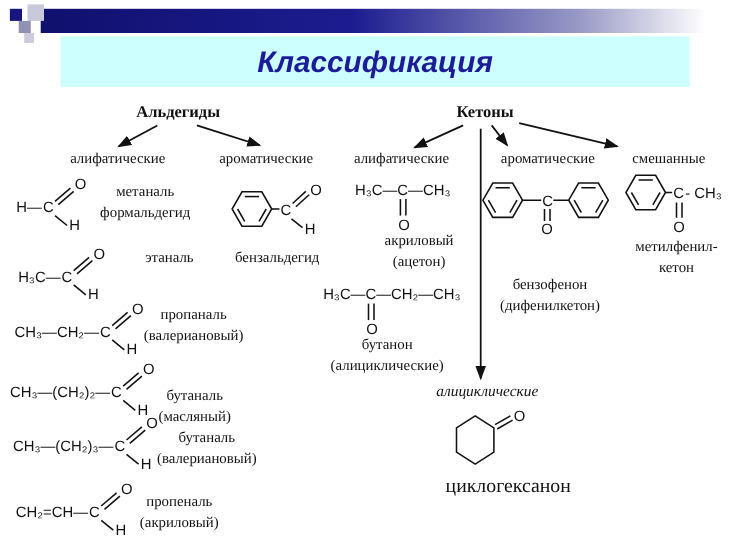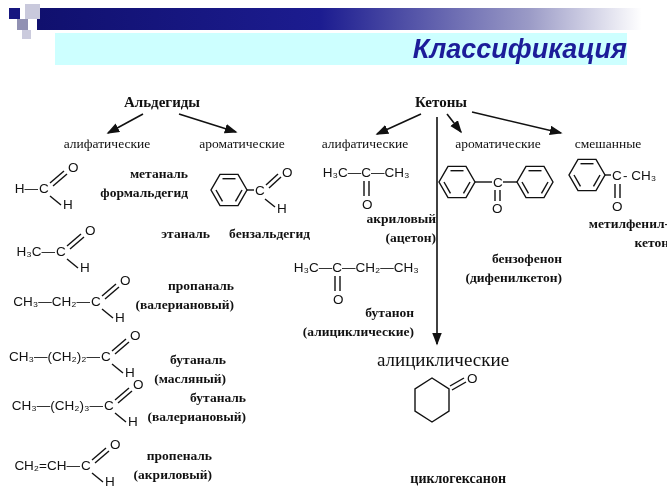--- a/index.html
+++ b/index.html
@@ -5,27 +5,27 @@
   html,body{margin:0;padding:0;background:#fff;}
   .slide{position:relative;width:667px;height:500px;background:#fff;overflow:hidden;
          font-family:"Liberation Serif",serif;color:#111;}
   .deco-bar{position:absolute;left:37px;top:8px;width:630px;height:22px;
     background:linear-gradient(to right,#10106e 0%,#1c1c90 45%,#9a9ac6 78%,#ffffff 96%);}
   .sq{position:absolute;}
   .sq1{left:9px;top:8px;width:11px;height:11px;background:#16167f;}
   .sq2{left:25px;top:4px;width:15px;height:15px;background:#c9c9dc;}
   .sq3{left:17px;top:19px;width:11px;height:11px;background:#9191b3;}
   .sq4{left:22px;top:30px;width:9px;height:9px;background:#cbcbdd;}
-  .title-box{position:absolute;left:55px;top:33px;width:572px;height:32px;background:#cdffff;
-    display:flex;align-items:center;justify-content:flex-end;}
+  .title-box{position:absolute;left:55px;top:33px;width:572px;height:46px;background:#cdffff;
+    display:flex;align-items:center;justify-content:center;}
   .title-box span{font-family:"Liberation Sans",sans-serif;font-weight:bold;font-style:italic;
     font-size:27px;color:#1c1c99;}
   .hdr{position:absolute;font-weight:bold;font-size:15px;text-align:center;}
   .lbl{position:absolute;font-size:13.5px;text-align:center;white-space:nowrap;}
-  .names{position:absolute;font-size:13.5px;line-height:19px;text-align:right;white-space:nowrap;font-weight:bold;}
+  .names{position:absolute;font-size:13.5px;line-height:19px;text-align:center;white-space:nowrap;}
   svg{position:absolute;overflow:visible;}
   .overlay{left:0;top:0;pointer-events:none;}
   .f{font-family:"Liberation Sans",sans-serif;font-size:13.5px;fill:#111;}
   .bond{stroke:#111;stroke-width:1.4;fill:none;}
   .arrow{stroke:#111;stroke-width:1.6;fill:none;}
   .ring{stroke:#111;stroke-width:1.4;fill:none;}
 </style>
 </head>
 <body>
 
@@ -42,21 +42,21 @@
   </div>
 
   <div class="hdr" style="left:100px;top:94px;width:124px;">Альдегиды</div>
   <div class="hdr" style="left:389px;top:94px;width:104px;">Кетоны</div>
 
   <div class="lbl" style="left:45px;top:136px;width:124px;">алифатические</div>
   <div class="lbl" style="left:183px;top:136px;width:118px;">ароматические</div>
   <div class="lbl" style="left:305px;top:136px;width:120px;">алифатические</div>
   <div class="lbl" style="left:440px;top:136px;width:116px;">ароматические</div>
   <div class="lbl" style="left:558px;top:136px;width:100px;">смешанные</div>
-  <div class="lbl" style="left:371px;top:349px;width:144px;font-size:19px;">алициклические</div>
+  <div class="lbl" style="left:371px;top:349px;width:144px;font-size:14px;font-style:italic;">алициклические</div>
 
   <svg class="overlay" width="667" height="500">
     <defs>
       <marker id="ah" markerWidth="9" markerHeight="8" refX="7" refY="3" orient="auto">
         <path d="M0,0 L8,3 L0,6 Z" fill="#111"></path>
       </marker>
     </defs>
     <line class="arrow" x1="143" y1="114" x2="108" y2="133" marker-end="url(#ah)"></line>
     <line class="arrow" x1="179" y1="114" x2="236" y2="132" marker-end="url(#ah)"></line>
     <line class="arrow" x1="421" y1="114" x2="377" y2="134" marker-end="url(#ah)"></line>
@@ -226,17 +226,17 @@
     <div>метилфенил-</div>
     <div>кетон</div>
   </div>
 
   <svg style="left:404px;top:370px;" width="92" height="58">
     <polygon class="ring" points="28,8 45,19 45,41 28,52 11,41 11,19"></polygon>
     <line class="bond" x1="46" y1="16" x2="60" y2="8"></line>
     <line class="bond" x1="48" y1="20" x2="62" y2="12"></line>
     <text class="f" x="63" y="13">O</text>
   </svg>
-  <div class="names" style="left:378px;top:432px;width:128px;font-size:14px;margin-top:37px;">
+  <div class="names" style="left:398px;top:432px;width:128px;font-size:18px;">
     <div>циклогексанон</div>
   </div>
 
 </div>
 
 </body></html>

